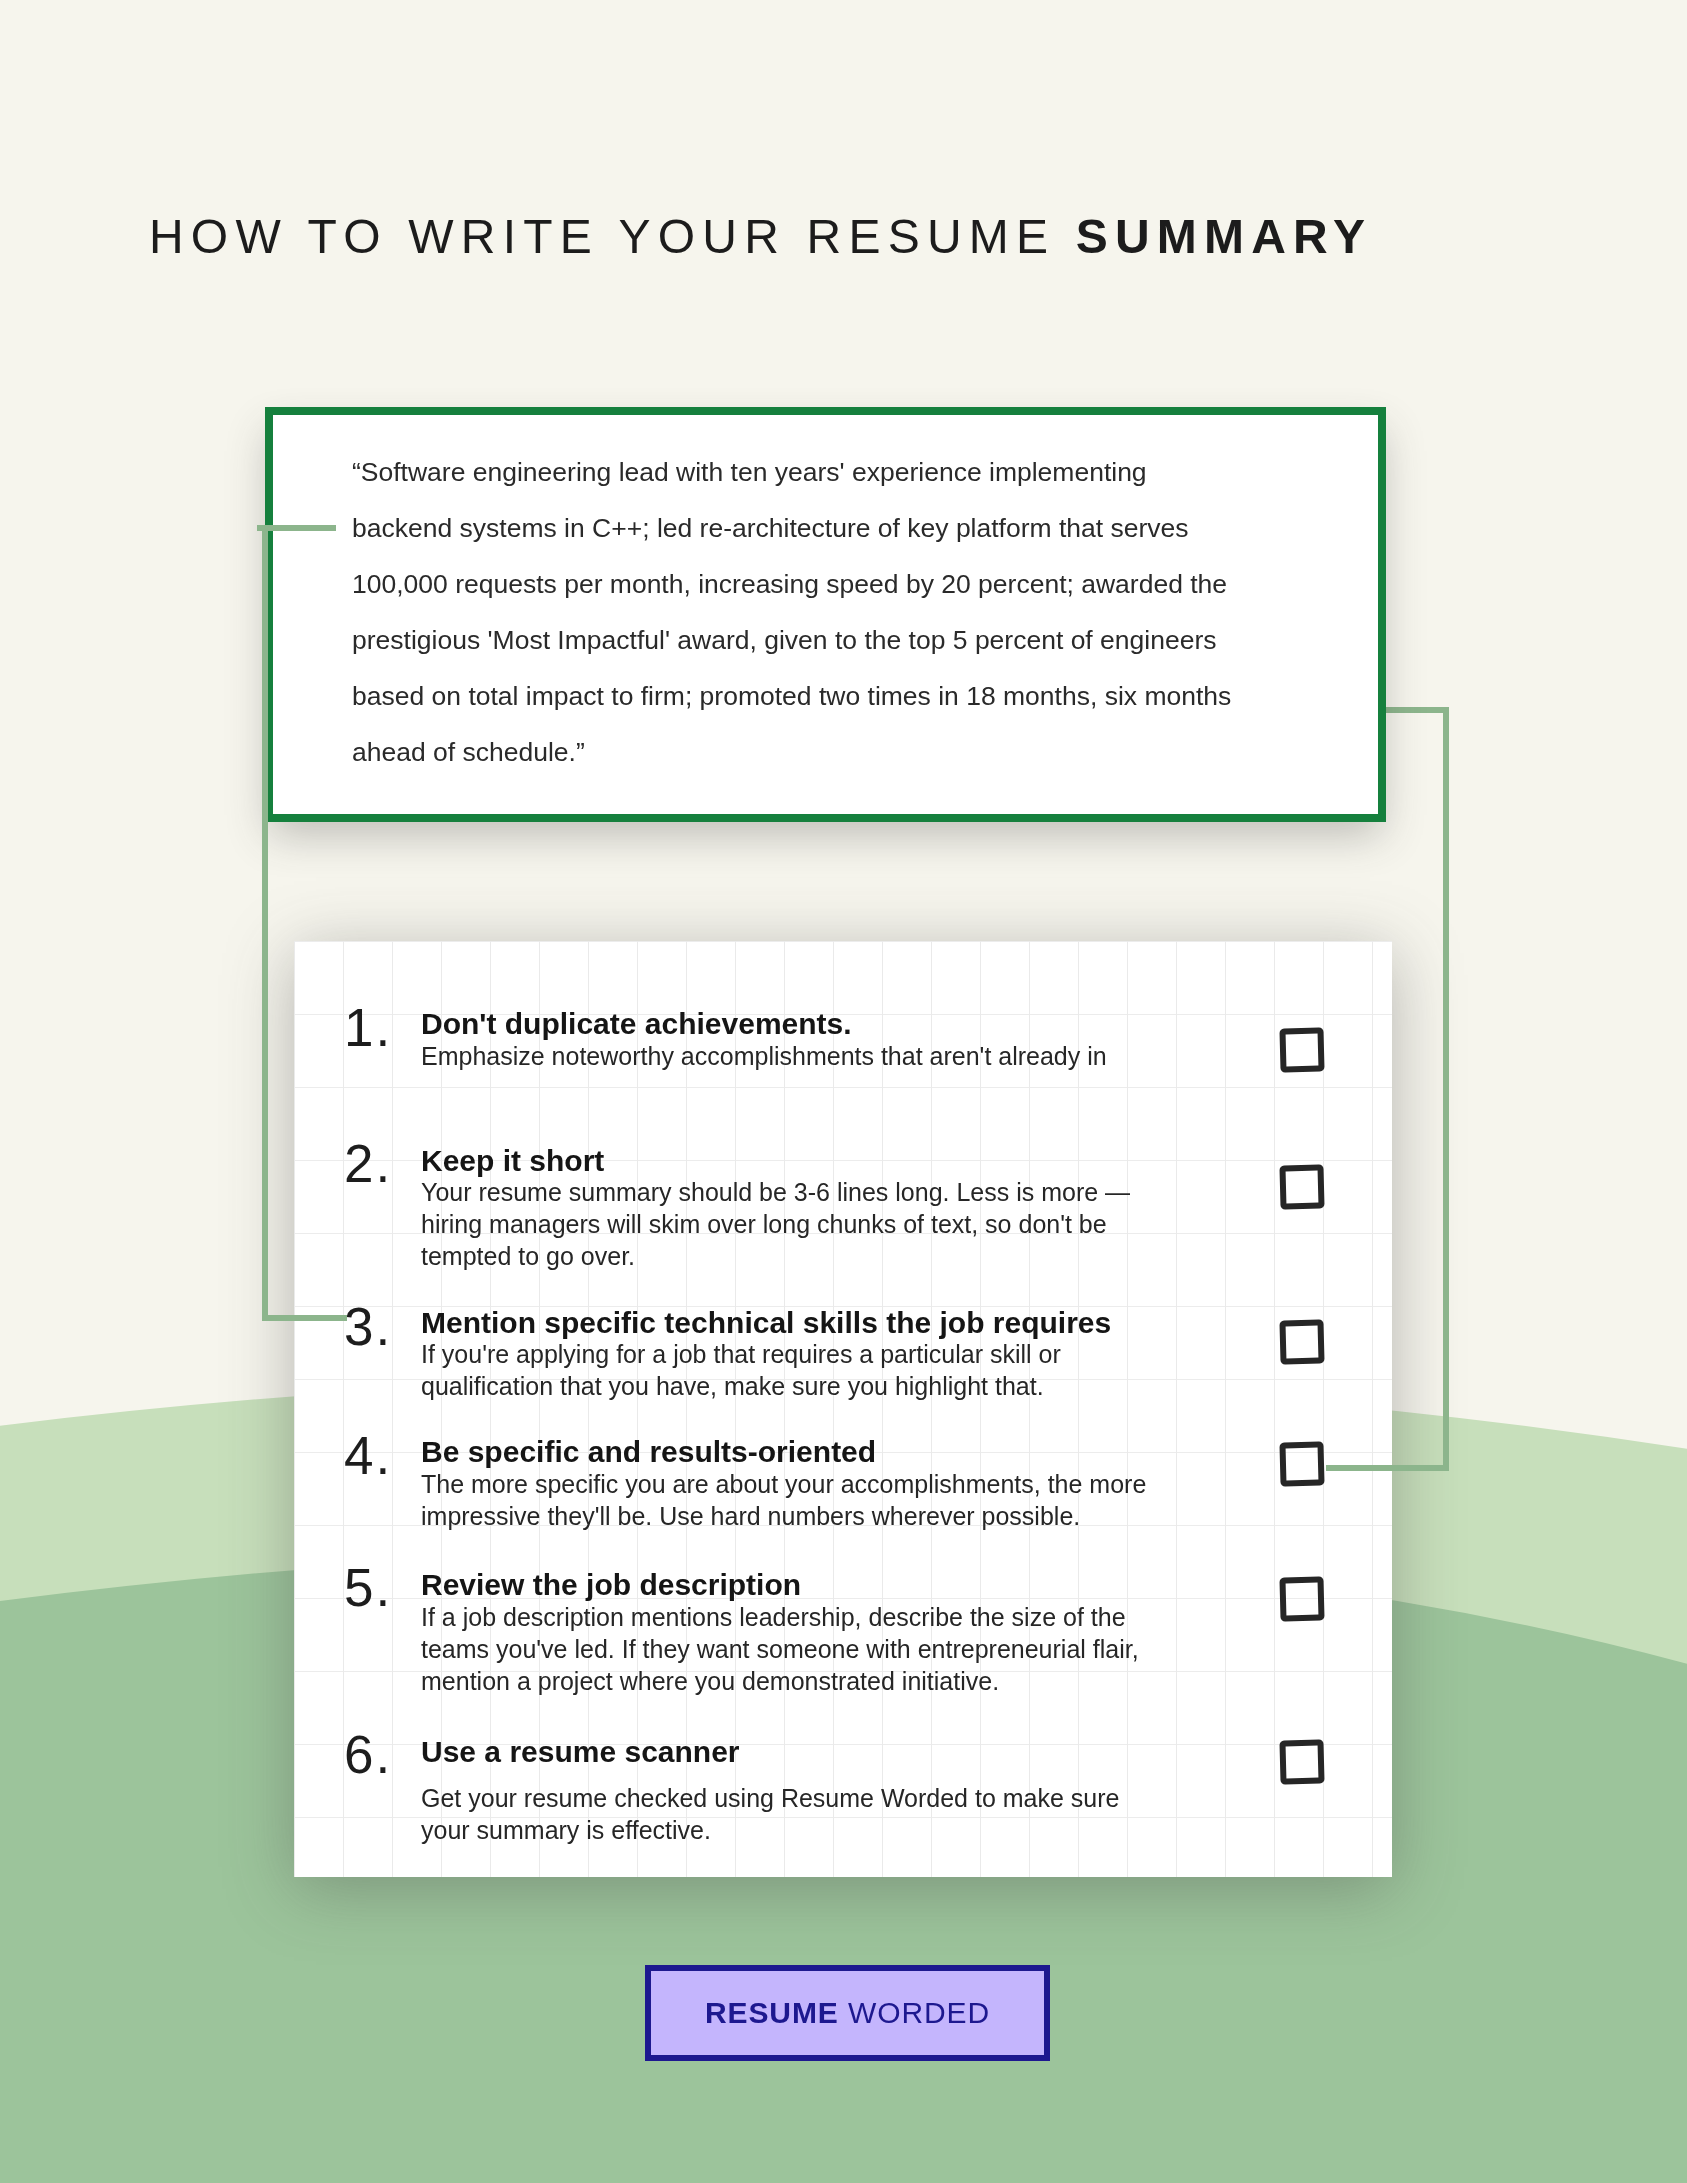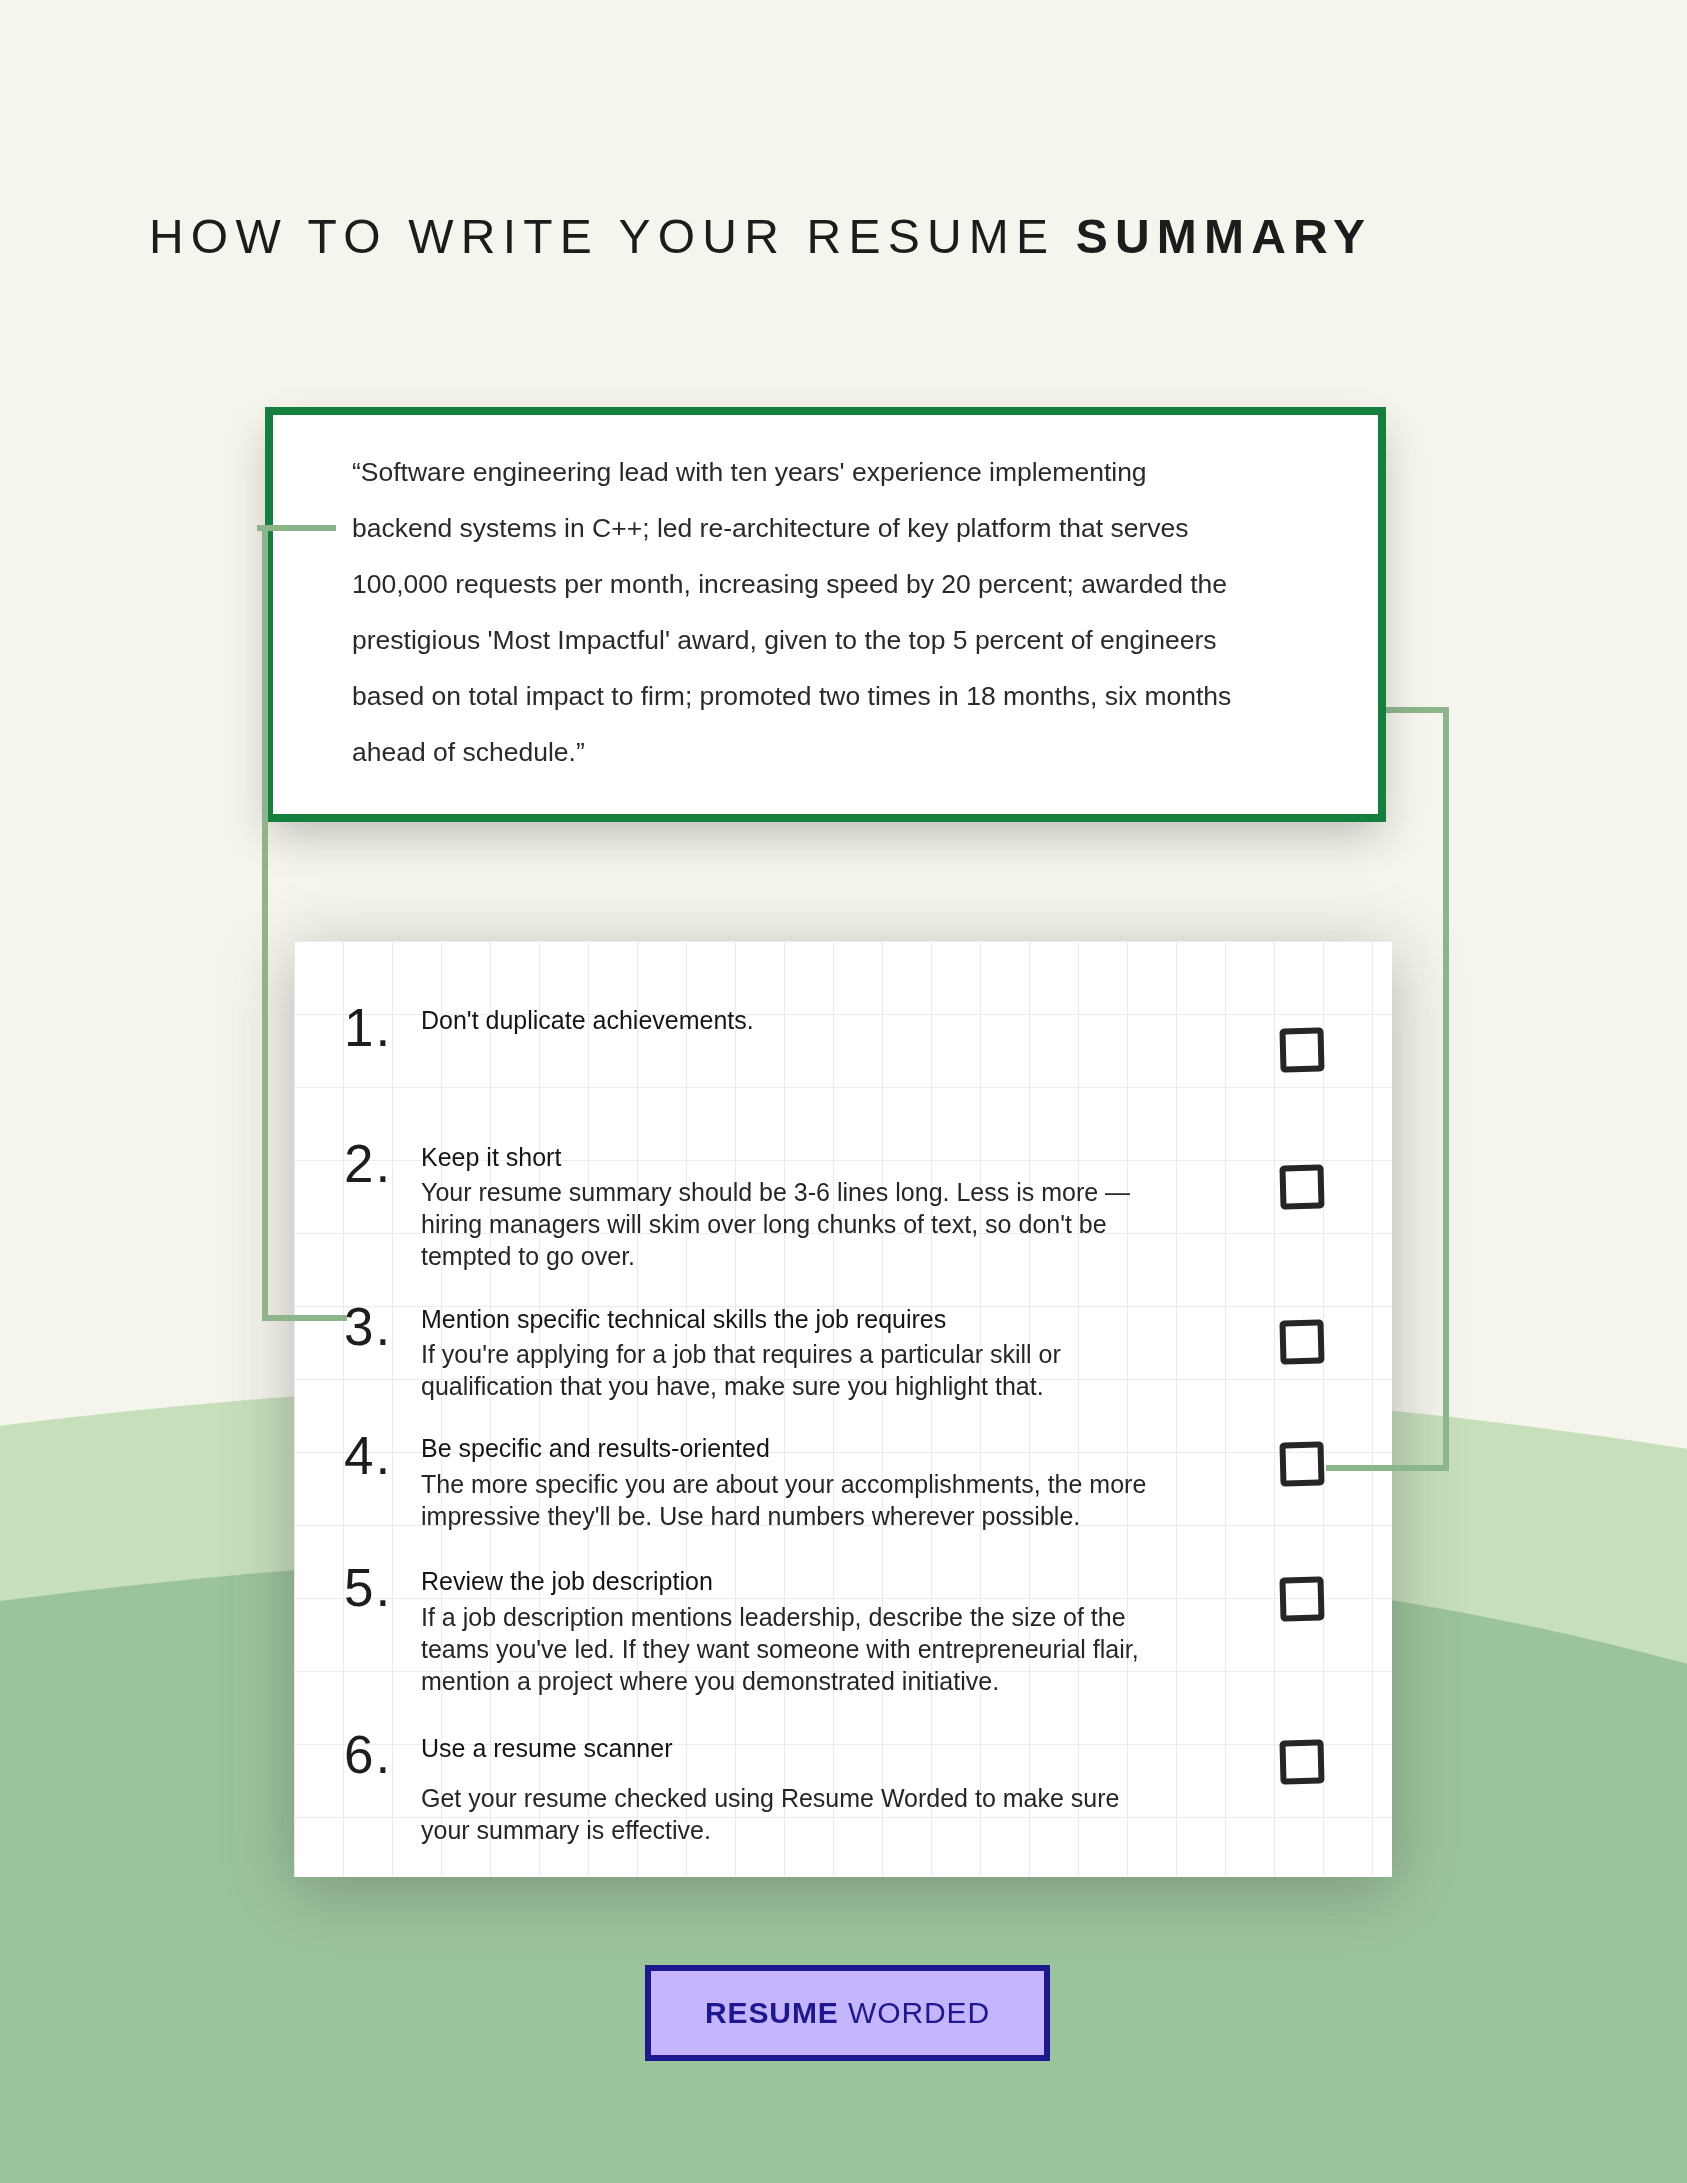--- a/index.html
+++ b/index.html
@@ -42,21 +42,21 @@
     z-index:2;
     box-shadow:0 12px 63px rgba(70,70,70,0.38);
   }
   .item-number{
     position:absolute;left:50px;
     font-size:53px;font-weight:400;color:#1d1d1d;line-height:1;
     letter-spacing:0.04em;
   }
   .item-heading{
     position:absolute;left:127px;
-    font-size:25px;font-weight:400;color:#151515;line-height:1.1;
+    font-size:30px;font-weight:700;color:#151515;line-height:1.1;
     white-space:nowrap;
   }
   .item-body{
     position:absolute;left:127px;width:880px;
     font-size:25px;color:#262626;line-height:32px;
   }
   .item-body div{white-space:nowrap;}
   .checkbox{
     position:absolute;left:986px;width:44px;height:44px;
     border:6px solid #262626;border-radius:4.6px;background:transparent;
@@ -102,20 +102,21 @@
     <div>ahead of schedule.”</div>
   </div>
 </div>
 
 <div class="checklist-panel">
 
   <div>
     <div class="item-number" style="top:60px;">1.</div>
     <div class="item-heading" style="top:66px;">Don't duplicate achievements.</div>
     <div class="item-body" style="top:99px;">
+      <div>Emphasize noteworthy accomplishments that aren't already in</div>
     </div>
     <div class="checkbox" style="top:87px;"></div>
   </div>
 
   <div>
     <div class="item-number" style="top:196px;">2.</div>
     <div class="item-heading" style="top:203px;">Keep it short</div>
     <div class="item-body" style="top:235px;">
       <div>Your resume summary should be 3-6 lines long. Less is more —</div>
       <div>hiring managers will skim over long chunks of text, so don't be</div>

